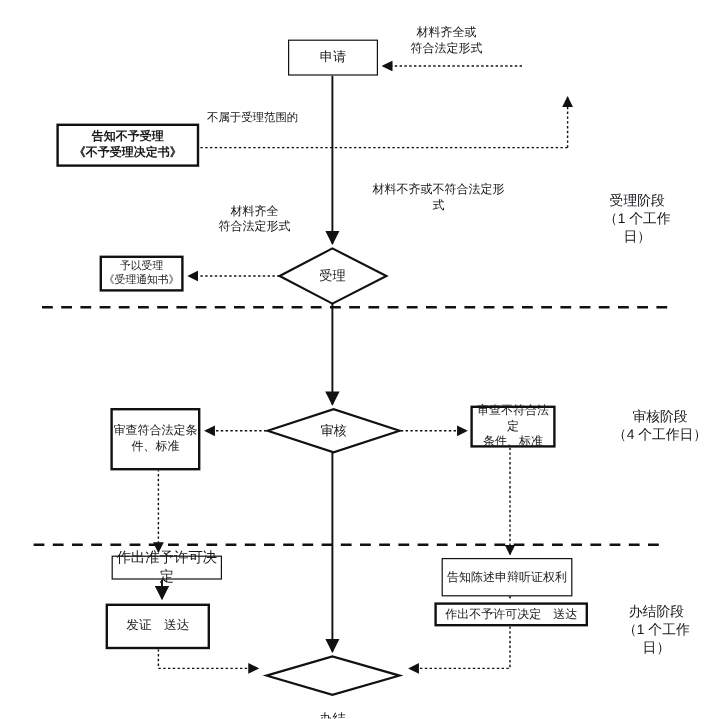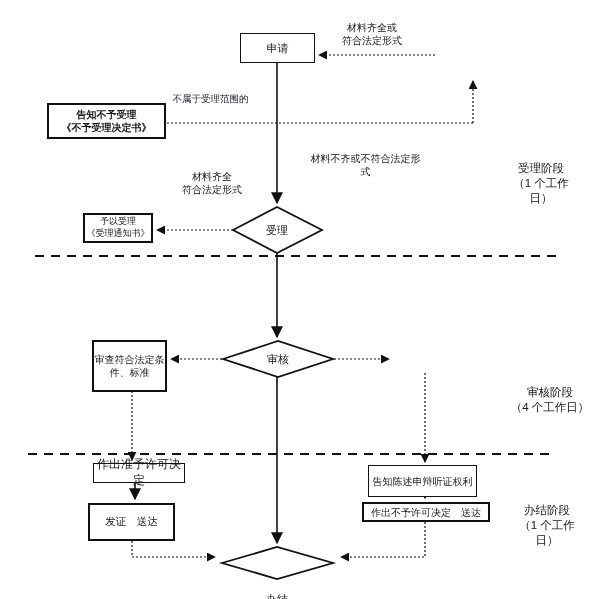--- a/index.html
+++ b/index.html
@@ -68,20 +68,22 @@
 
   <div class="node thick" style="left:47px;top:103px;width:119px;height:36px;font-size:10px;font-weight:bold;">告知不予受理
 《不予受理决定书》</div>
 
   <div class="node thick" style="left:83px;top:213px;width:70px;height:30px;font-size:9px;">予以受理
 《受理通知书》</div>
 
   <div class="node thick" style="left:92px;top:340px;width:75px;height:52px;font-size:10px;">审查符合法定条
 件、标准</div>
 
+  <div class="node thick" style="left:392px;top:338px;width:71px;height:35px;font-size:10px;">审查不符合法定
+条件、标准</div>
 
   <div class="node" style="left:93px;top:463px;width:92px;height:20px;font-size:12px;">作出准予许可决定</div>
 
   <div class="node thick" style="left:88px;top:503px;width:87px;height:38px;font-size:10.5px;">发证　送达</div>
 
   <div class="node" style="left:368px;top:465px;width:109px;height:32px;font-size:10px;">告知陈述申辩听证权利</div>
 
   <div class="node thick" style="left:362px;top:502px;width:128px;height:20px;font-size:10px;">作出不予许可决定　送达</div>
 
   <div class="dlabel" style="left:277px;top:230px;">受理</div>
@@ -91,24 +93,24 @@
   <div class="lbl" style="left:327px;top:21px;width:90px;font-size:10px;">材料齐全或
 符合法定形式</div>
 
   <div class="lbl" style="left:168px;top:93px;width:85px;font-size:9.5px;">不属于受理范围的</div>
 
   <div class="lbl" style="left:308px;top:104px;width:115px;font-size:10px;margin-top:48px;">材料不齐或不符合法定形式</div>
 
   <div class="lbl" style="left:167px;top:170px;width:90px;font-size:10px;">材料齐全
 符合法定形式</div>
 
-  <div class="stage" style="left:500px;top:161px;width:82px;">受理阶段
+  <div class="stage" style="left:490px;top:161px;width:82px;">受理阶段
 （1 个工作
 日）</div>
 
-  <div class="stage" style="left:500px;top:341px;width:100px;margin-top:44px;">审核阶段
+  <div class="stage" style="left:500px;top:341px;width:100px;">审核阶段
 （4 个工作日）</div>
 
   <div class="stage" style="left:506px;top:503px;width:82px;">办结阶段
 （1 个工作
 日）</div>
 
 </div>
 
 </body></html>

